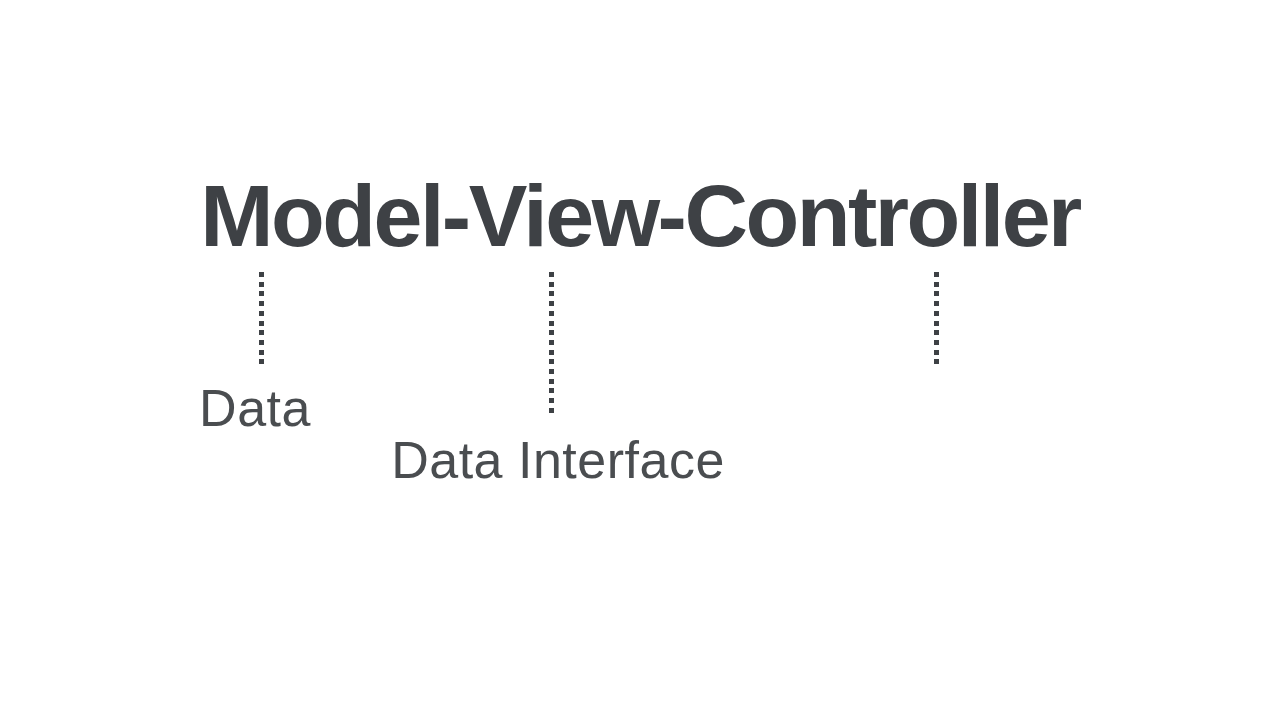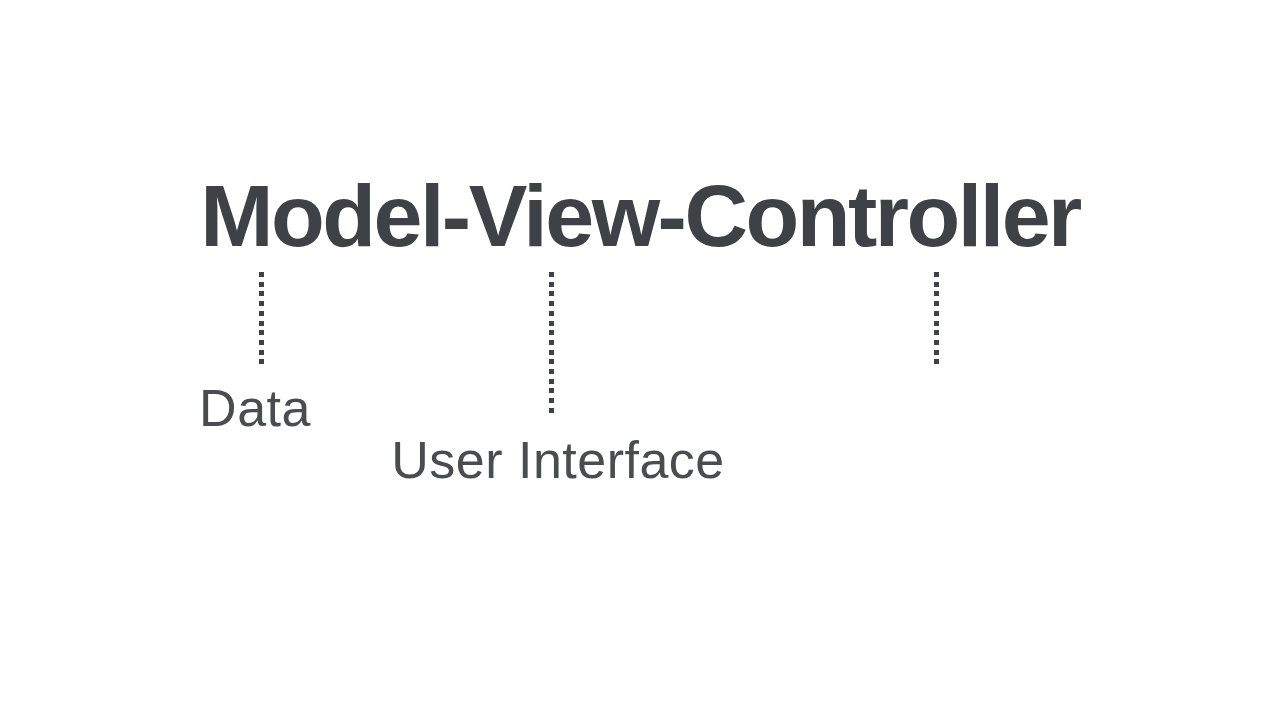--- a/index.html
+++ b/index.html
@@ -66,15 +66,15 @@
 
 <div class="canvas">
 
   <h1 class="title">Model-View-Controller</h1>
 
   <div class="connector c-model"></div>
   <div class="connector c-view"></div>
   <div class="connector c-controller"></div>
 
   <div class="part-label l-model">Data</div>
-  <div class="part-label l-view">User Interface</div>
+  <div class="part-label l-view">Data Interface</div>
 
 </div>
 
 </body></html>

